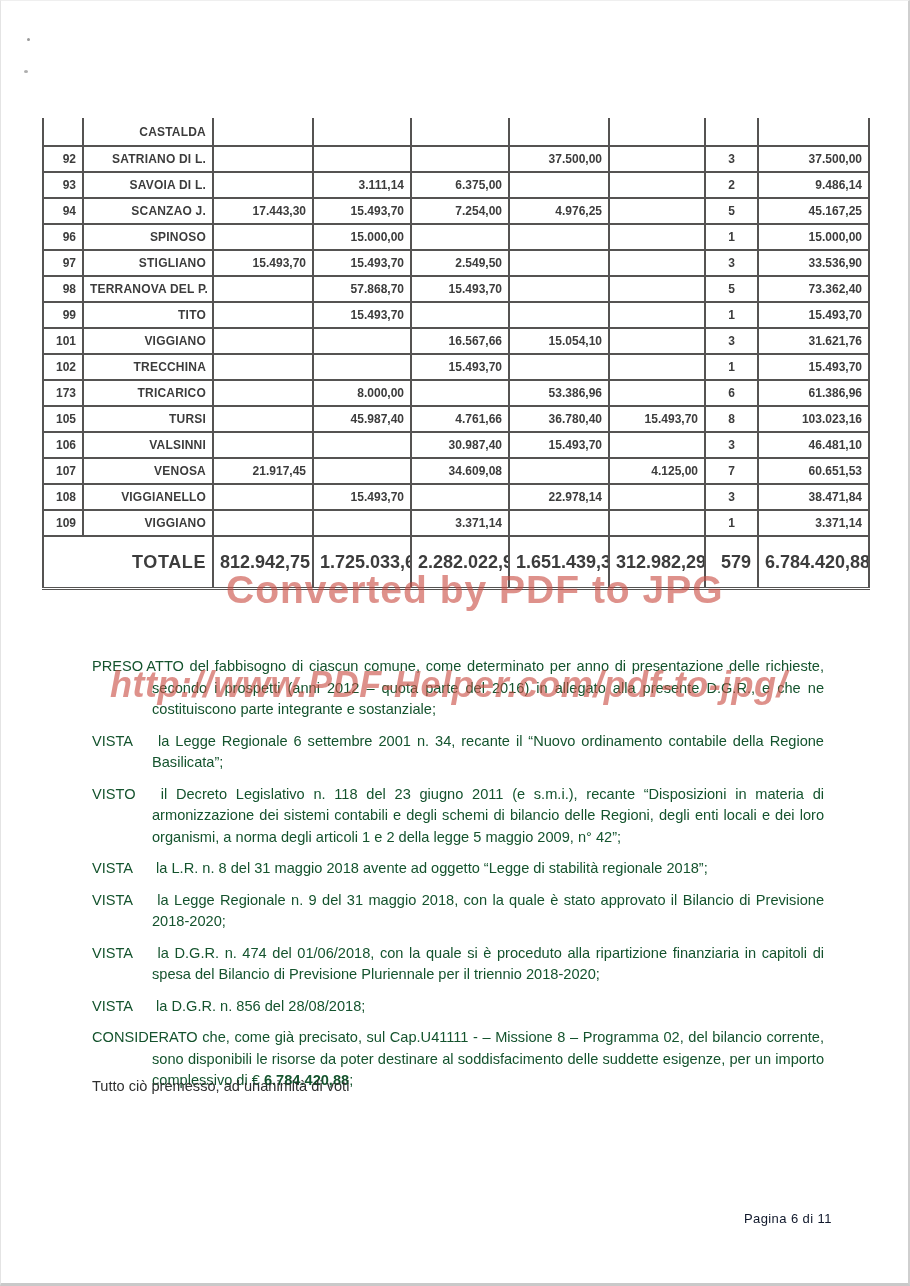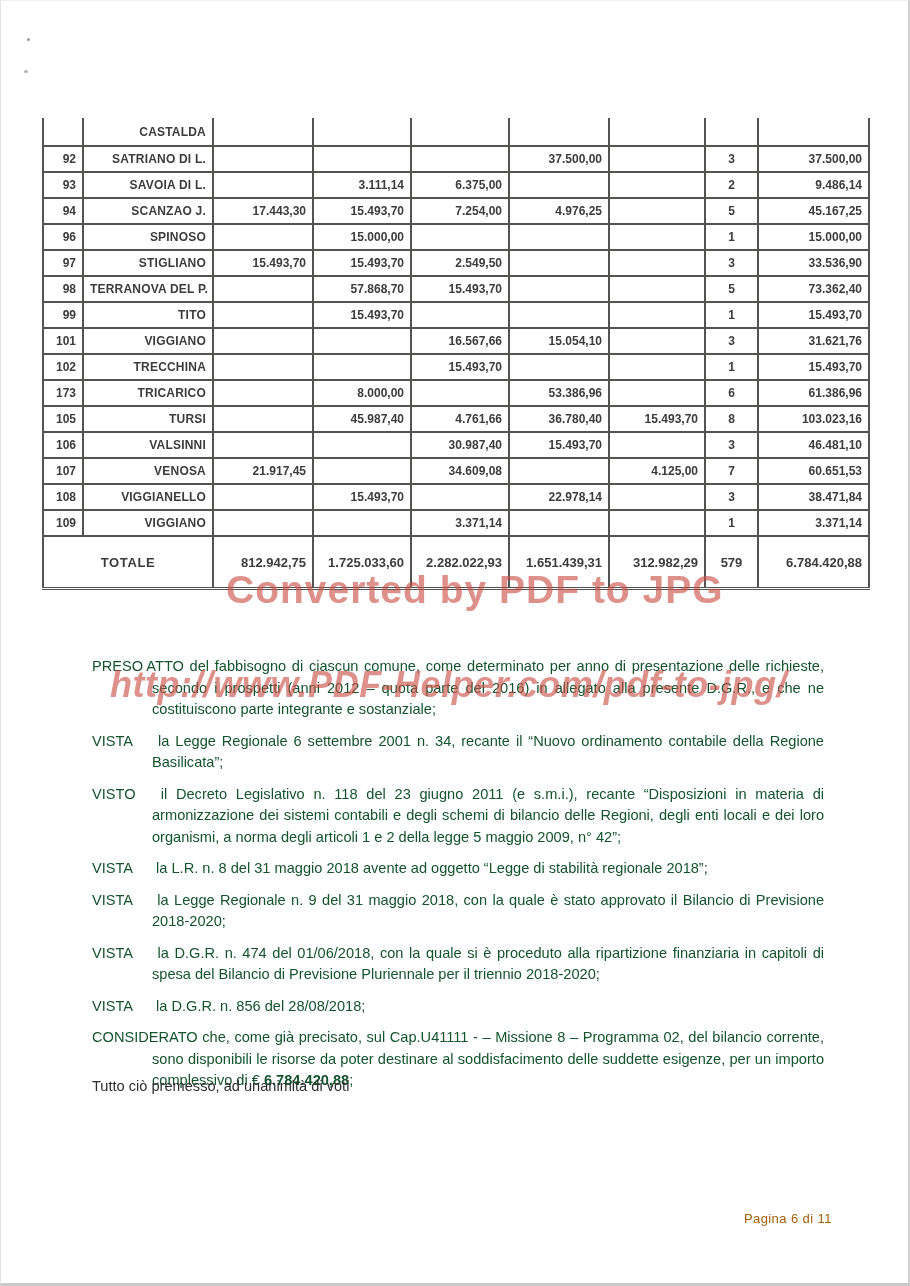--- a/index.html
+++ b/index.html
@@ -28,21 +28,21 @@
     border:2px solid #555352;
     font-size:12px; font-weight:bold; color:#3c3c3c;
     padding:0 6px; height:24px; white-space:nowrap; overflow:hidden;
     background:transparent;
   }
   tr.partial td { border-top:none; height:27px; }
   td.c-num { text-align:right; padding:0 2px; }
   td.c-name { text-align:right; letter-spacing:.2px; }
   td.c-amt { text-align:right; padding-right:8px; }
   td.c-cnt { text-align:center; }
-  tr.totalrow td { height:50px; font-size:13px; border-bottom:3px double #555352; }
+  tr.totalrow td { height:50px; font-size:18px; border-bottom:3px double #555352;text-align:right; }
   td.tot-label { text-align:center; font-size:13px; letter-spacing:.6px; }
 
   
   .wm {
     position:absolute; font-weight:bold; line-height:1; white-space:nowrap;
     color:rgba(202,78,68,0.62); z-index:5; pointer-events:none;
   }
   .wm1 { left:226px; top:570px; font-size:39px; letter-spacing:1px; }
   .wm2 { left:110px; top:667px; font-size:36px; letter-spacing:.5px;font-style:italic; }
 
@@ -55,21 +55,21 @@
     font-size:14.6px; line-height:21.5px; text-align:justify;
     padding-left:60px; text-indent:-60px; margin:0 0 10px 0;
   }
   .plabel { display:inline-block; min-width:60px; text-indent:0; }
   .closing {
     position:absolute; left:92px; top:1078px;
     font-size:14.6px; color:#2e2e2e;
   }
   .footer {
     position:absolute; left:744px; top:1211px;
-    font-size:13px; color:#a16207; letter-spacing:.4px;
+    font-size:13px; color:#0f172a; letter-spacing:.4px;
   }
 </style>
 </head>
 <body>
 
 <div class="page-edge"></div>
 <div class="speck s1"></div>
 <div class="speck s2"></div>
 
 <table class="grid">

